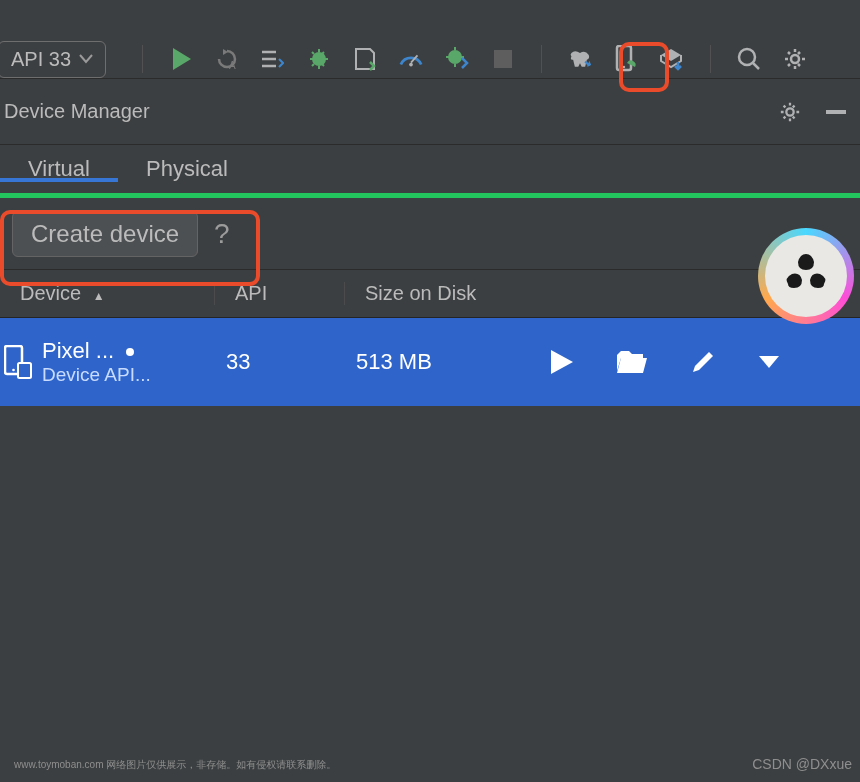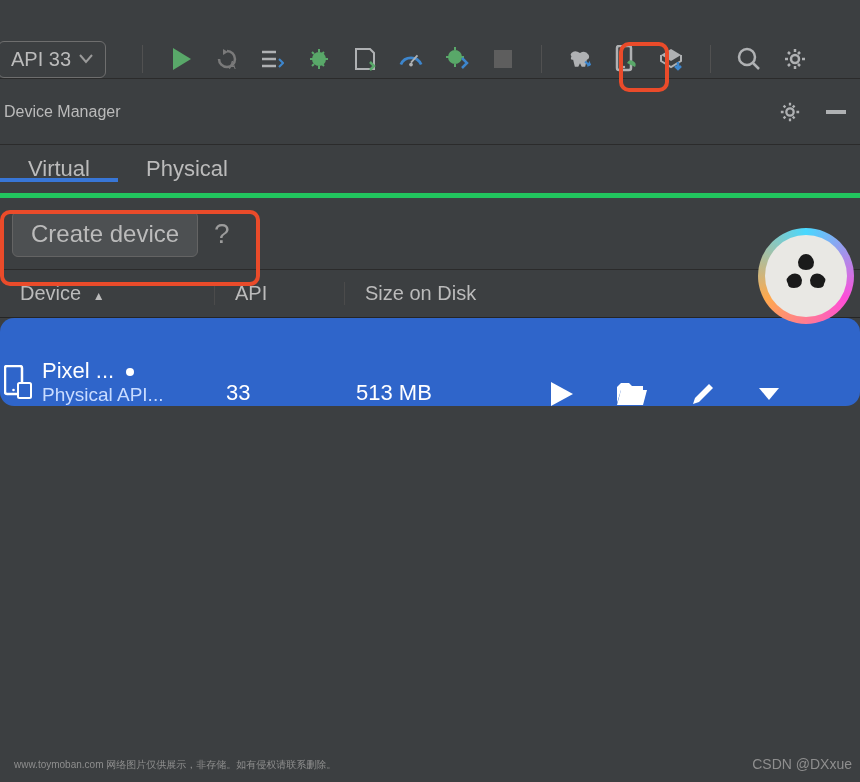--- a/index.html
+++ b/index.html
@@ -85,21 +85,21 @@
       height: 66px;
       display: flex;
       align-items: center;
       justify-content: space-between;
       padding: 0 12px 0 4px;
       border-bottom: 1px solid #2B2B2B;
     }
 
     .panel-title {
       color: #BBBBBB;
-      font-size: 16px;
+      font-size: 20px;
       text-align: center;
     }
 
     .panel-actions {
       display: flex;
       align-items: center;
       gap: 22px;
       color: #AFB1B3;
     }
 
@@ -169,24 +169,23 @@
     .col-size { width: 155px; }
     .col-actions { flex: 1; }
 
     .th-border { border-left: 1px solid #4B4B4B; }
 
     .sort-ind { margin-left: 6px; font-size: 12px; }
 
     .row {
       display: flex;
       height: 88px;
-      align-items: flex-end;
+      align-items: center;
       background: #2F65CA;
       color: #FFFFFF;
-      border-radius: 14px;
     }
 
     .cell { padding-left: 12px; font-size: 22px; }
 
     .device-cell {
       display: flex;
       align-items: center;
       gap: 10px;
       width: 214px;
     }
@@ -409,21 +408,21 @@
           <rect x="1" y="1" width="17" height="28" rx="2" fill="none" stroke="#FFFFFF" stroke-width="2.5"></rect>
           <circle cx="9.5" cy="25" r="1.3" fill="#FFFFFF"></circle>
           <rect x="14" y="18" width="13" height="15" rx="1.5" fill="#2F65CA" stroke="#FFFFFF" stroke-width="2"></rect>
         </svg>
     </span>
     <div class="device-text">
       <div class="name">
         <span>Pixel ...</span>
         <span class="dot"></span>
       </div>
-      <div class="sub">Physical API...</div>
+      <div class="sub">Device API...</div>
     </div>
   </div>
   <div class="cell col-api">33</div>
   <div class="cell col-size">513 MB</div>
   <div class="actions-cell">
     <span class="ic">
       <svg width="22" height="24" viewBox="0 0 22 24">
           <path d="M0 0 L22 12 L0 24 Z" fill="#FFFFFF"></path>
         </svg>
     </span>

